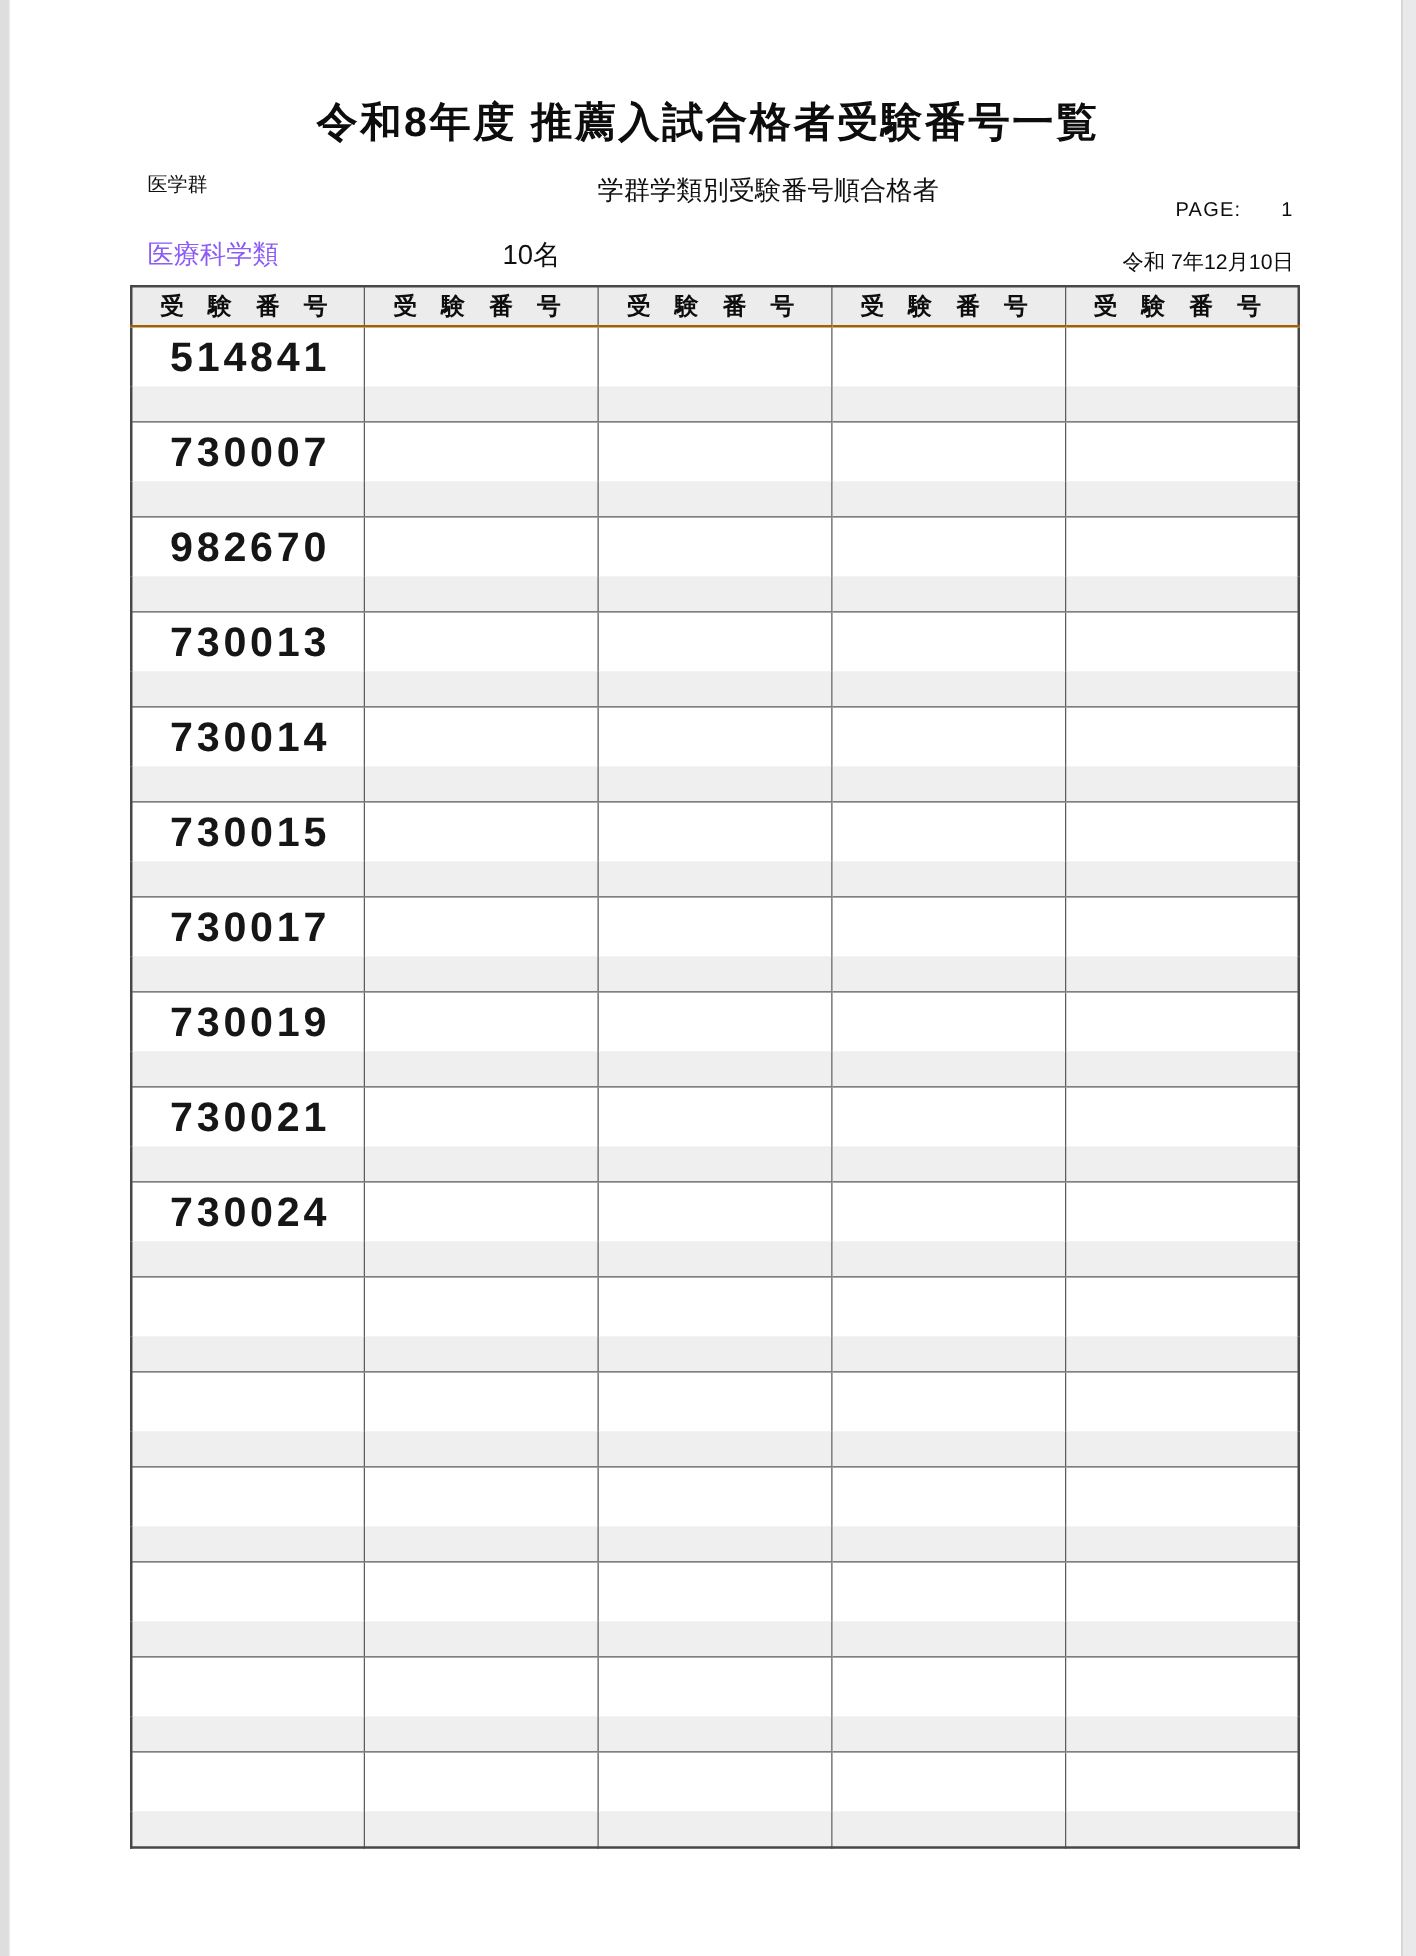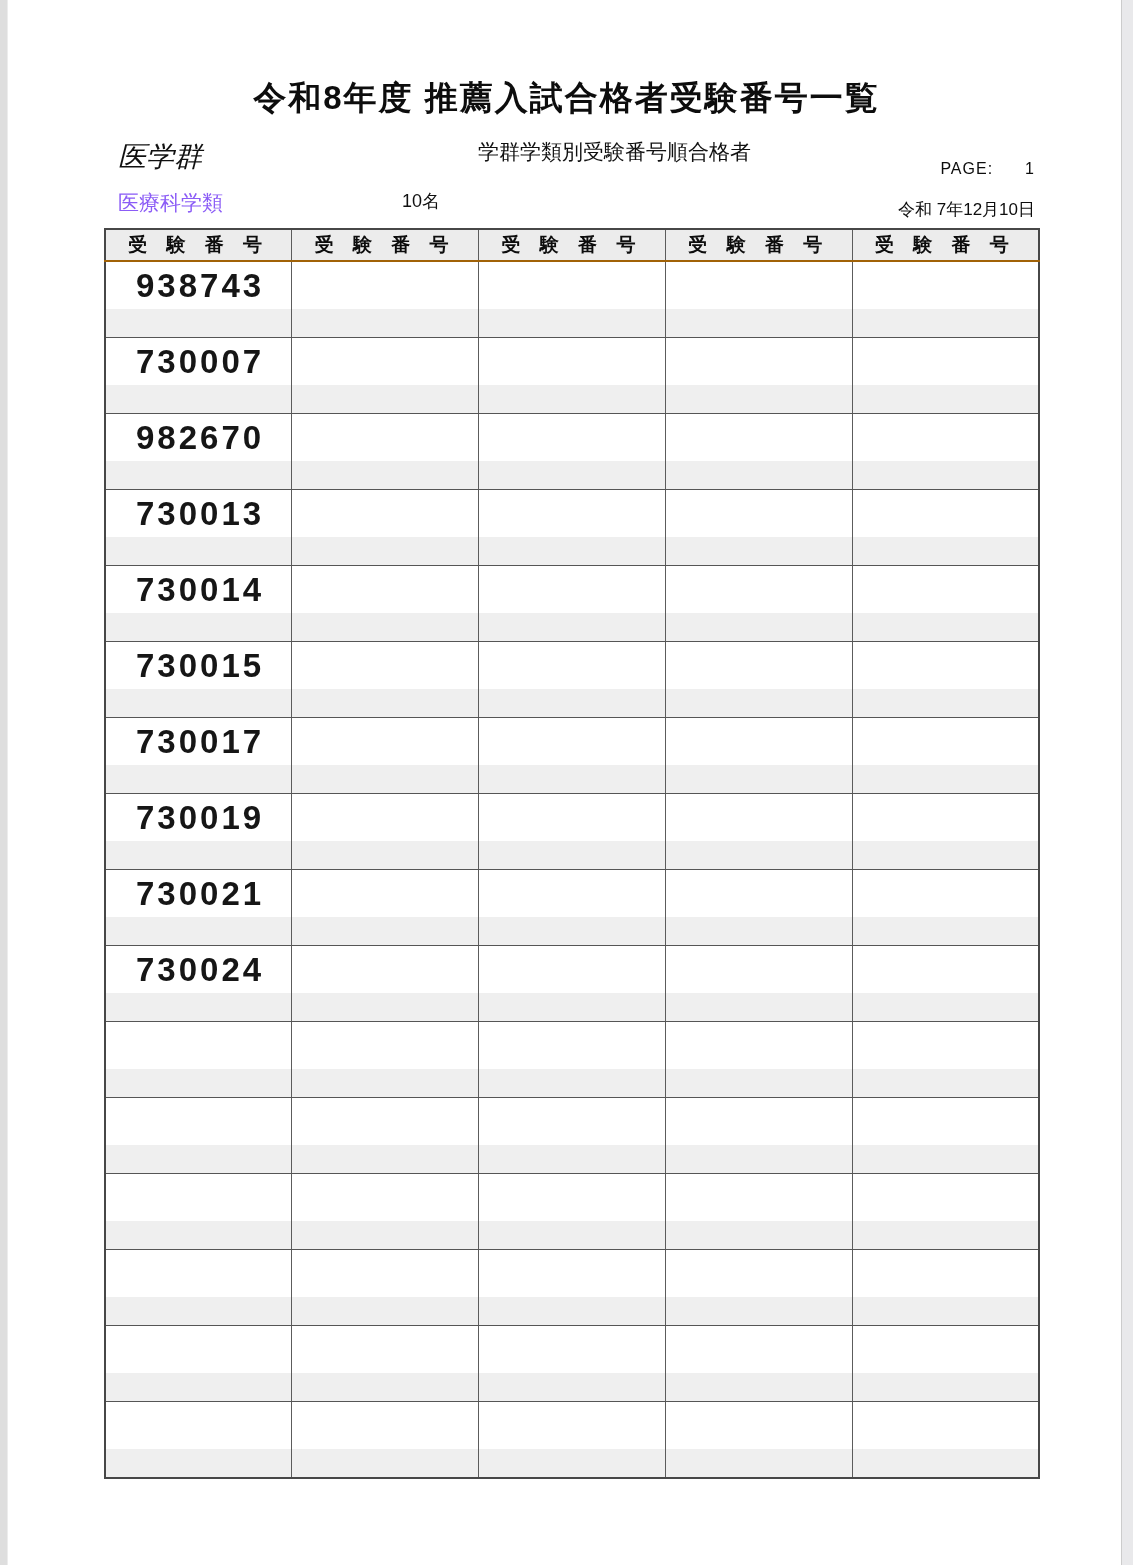--- a/index.html
+++ b/index.html
@@ -38,23 +38,22 @@
     text-align: center;
     font-size: 33px;
     font-weight: bold;
     letter-spacing: 2px;
     color: #0d0d0d;
     white-space: pre;
   }
   .faculty-group {
     position: absolute;
     left: 118px; top: 138px;
-    font-size: 28px;
+    font-size: 16px;
     color: #101010;
-    font-style: italic;
   }
   .subtitle {
     position: absolute;
     left: 478px; top: 138px;
     font-size: 21px;
     color: #101010;
   }
   .page-line {
     position: absolute;
     right: 98px; top: 160px;
@@ -67,21 +66,21 @@
   .page-line .gap { display: inline-block; width: 32px; }
   .department {
     position: absolute;
     left: 118px; top: 189px;
     font-size: 21px;
     color: #8b5cf6;
   }
   .pass-count {
     position: absolute;
     left: 402px; top: 189px;
-    font-size: 18px;
+    font-size: 22px;
     color: #101010;
   }
   .doc-date {
     position: absolute;
     right: 98px; top: 198px;
     font-size: 17px;
     color: #0d0d0d;
     white-space: pre;
   }
   .results-table-wrap {
@@ -161,21 +160,21 @@
         <tr id="header-row">
             <th>受 験 番 号</th>
             <th>受 験 番 号</th>
             <th>受 験 番 号</th>
             <th>受 験 番 号</th>
             <th>受 験 番 号</th>
           </tr>
       </thead>
       <tbody id="table-body">
           <tr class="number-row">
-            <td>938743</td>
+            <td>514841</td>
             <td></td>
             <td></td>
             <td></td>
             <td></td>
           </tr>
           <tr class="alt-row">
             <td></td>
             <td></td>
             <td></td>
             <td></td>

